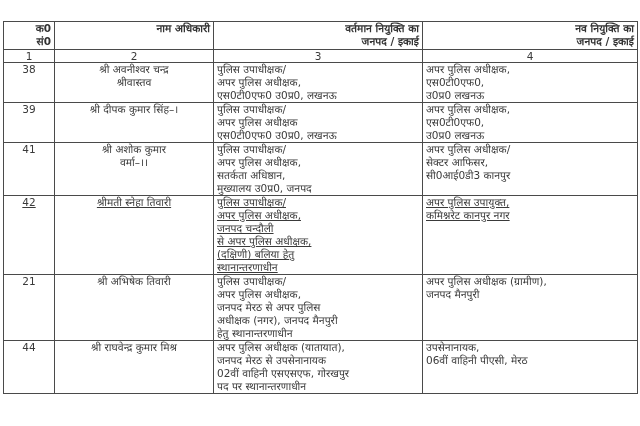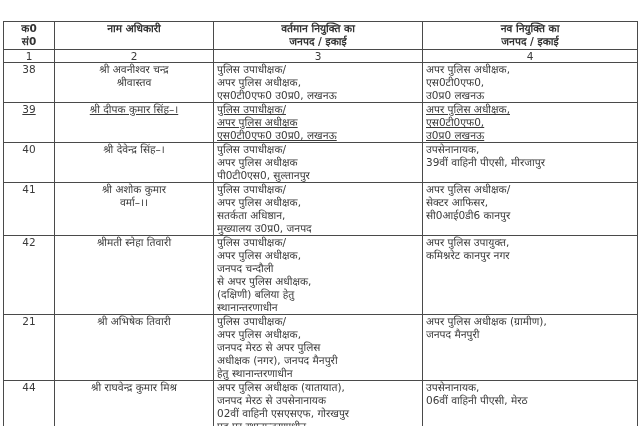--- a/index.html
+++ b/index.html
@@ -10,31 +10,31 @@
       border-collapse: collapse; table-layout: fixed;
       font-size: 10.5px; line-height: 13px;
     }
     table.transfer td, table.transfer th {
       border: 1px solid #4a4a4a; padding: 0 3px; vertical-align: top; font-weight: normal;
     }
     col.c1 { width: 51px; }
     col.c2 { width: 159px; }
     col.c3 { width: 209px; }
     col.c4 { width: 215px; }
-    th { text-align: center; font-weight: bold !important; color: #333; }
+    th { text-align: right; font-weight: bold !important; color: #333; }
     .num-row td { text-align: center; font-weight: bold; height: 12px; line-height: 12px; padding: 0; }
     td.sno { text-align: center; }
     td.name { text-align: center; padding-left: 8px; }
     td.cur, td.new { text-align: left; }
     .line { display: block; white-space: nowrap; }
     tr.r38 td { height: 39px; margin-top: 16px; }
-    tr.r39 td { height: 39px; text-decoration: underline; }
+    tr.r39 td { height: 39px; }
     tr.r40 td { height: 39px; }
     tr.r41 td { height: 52px; }
-    tr.r42 td { height: 78px; }
+    tr.r42 td { height: 78px; text-decoration: underline; }
     tr.r43 td { height: 65px; }
     tr.r44 td { height: 52px; }
     thead tr.hdr th { height: 27px; }
   </style>
 </head>
 <body>
 
 <table class="transfer">
   <colgroup>
       <col class="c1">
@@ -94,51 +94,36 @@
         <span class="line">पुलिस उपाधीक्षक/</span>
         <span class="line">अपर पुलिस अधीक्षक</span>
         <span class="line">एस0टी0एफ0 उ0प्र0, लखनऊ</span>
       </td>
       <td class="new">
         <span class="line">अपर पुलिस अधीक्षक,</span>
         <span class="line">एस0टी0एफ0,</span>
         <span class="line">उ0प्र0 लखनऊ</span>
       </td>
     </tr>
-    <tr class="r40">
-      <td class="sno">40</td>
-      <td class="name">
-        <span class="line">श्री देवेन्द्र सिंह–।</span>
-      </td>
-      <td class="cur">
-        <span class="line">पुलिस उपाधीक्षक/</span>
-        <span class="line">अपर पुलिस अधीक्षक</span>
-        <span class="line">पी0टी0एस0, सुल्तानपुर</span>
-      </td>
-      <td class="new">
-        <span class="line">उपसेनानायक,</span>
-        <span class="line">39वीं वाहिनी पीएसी, मीरजापुर</span>
-      </td>
-    </tr>
     <tr class="r41">
       <td class="sno">41</td>
       <td class="name">
         <span class="line">श्री अशोक कुमार</span>
         <span class="line">वर्मा–।।</span>
       </td>
       <td class="cur">
         <span class="line">पुलिस उपाधीक्षक/</span>
         <span class="line">अपर पुलिस अधीक्षक,</span>
         <span class="line">सतर्कता अधिष्ठान,</span>
         <span class="line">मुख्यालय उ0प्र0, जनपद</span>
       </td>
       <td class="new">
         <span class="line">अपर पुलिस अधीक्षक/</span>
         <span class="line">सेक्टर आफिसर,</span>
-        <span class="line">सी0आई0डी6 कानपुर</span>
+        <span class="line">सी0आई0डी3 कानपुर</span>
       </td>
     </tr>
     <tr class="r42">
       <td class="sno">42</td>
       <td class="name">
         <span class="line">श्रीमती स्नेहा तिवारी</span>
       </td>
       <td class="cur">
         <span class="line">पुलिस उपाधीक्षक/</span>
         <span class="line">अपर पुलिस अधीक्षक,</span>

